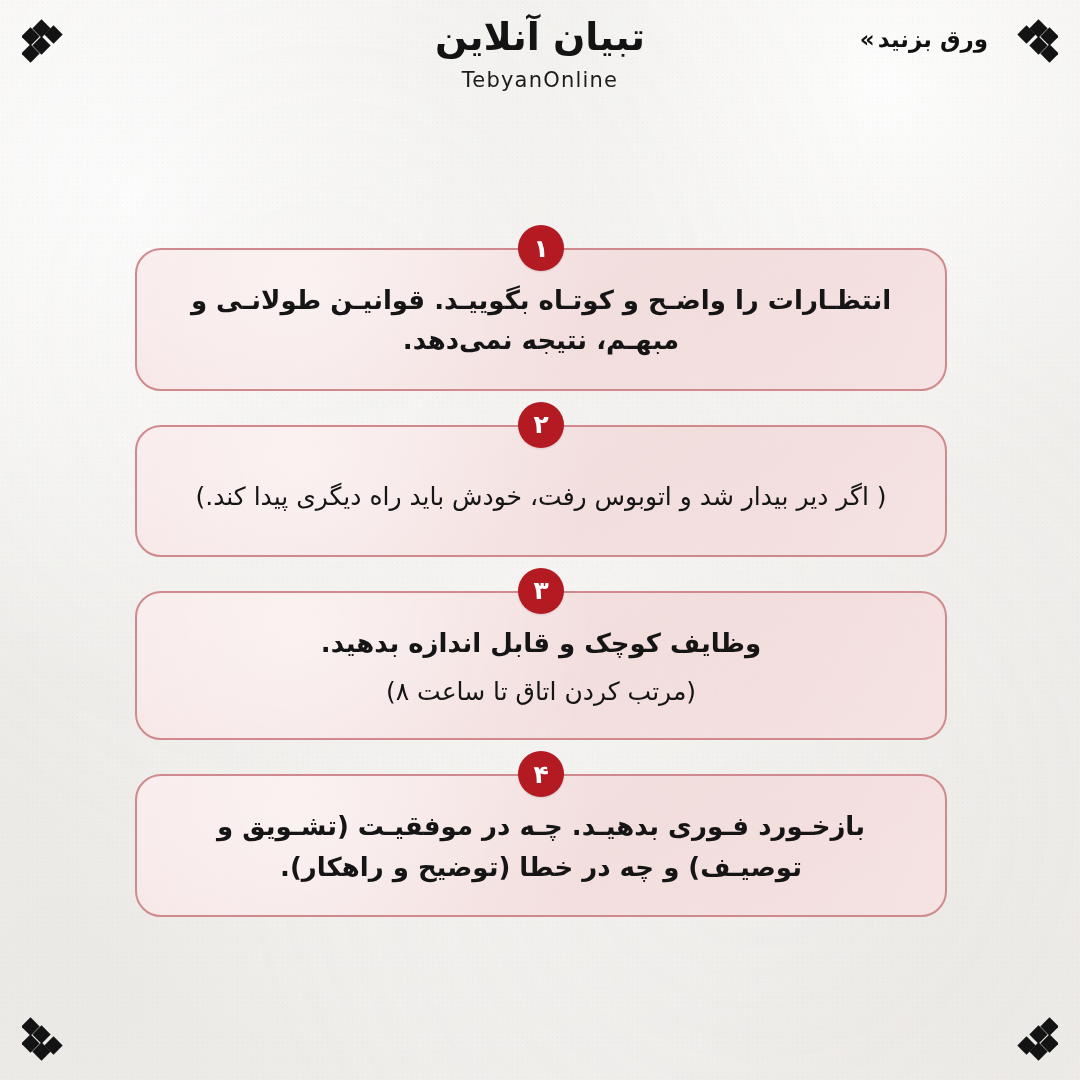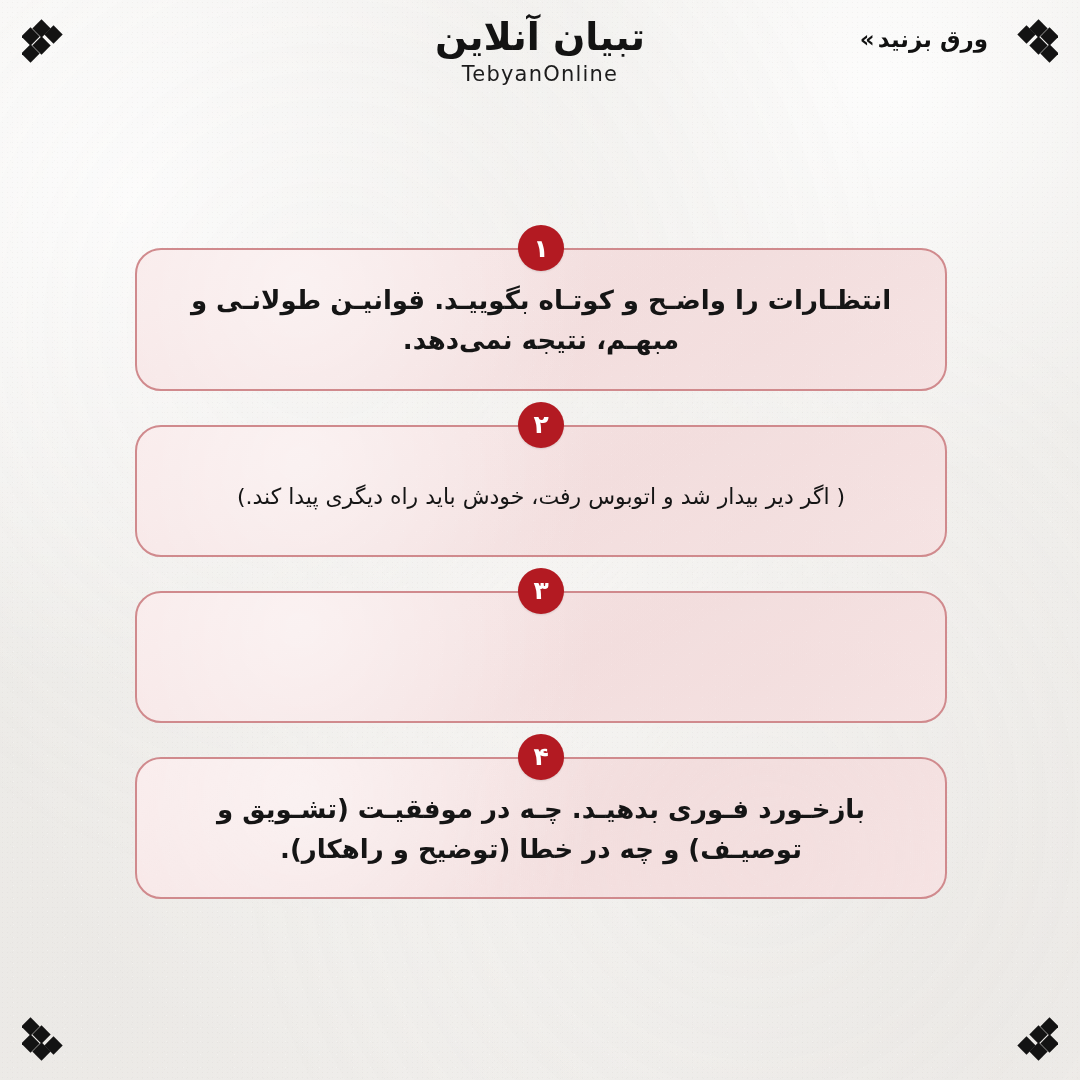--- a/index.html
+++ b/index.html
@@ -90,21 +90,21 @@
     color: #131313;
     letter-spacing: -1px;
     line-height: 1.15;
     direction: rtl;
   }
   .logo-en {
     font-size: 21px;
     color: #1c1c1c;
     letter-spacing: 1.2px;
     direction: ltr;
-    margin-top: 2px;
+    margin-top: 8px;
     font-weight: 500;
   }
 
   .swipe {
     position: absolute;
     top: 26px;
     right: 92px;
     display: flex;
     align-items: center;
     gap: 7px;
@@ -221,21 +221,21 @@
     color: #151515;
     direction: rtl;
   }
   .line-primary {
     font-size: 26px;
     font-weight: bold;
     line-height: 1.55;
     letter-spacing: -0.3px;
   }
   .line-secondary {
-    font-size: 22px;
+    font-size: 25px;
     font-weight: normal;
     line-height: 1.5;
     letter-spacing: -0.2px;
     margin-top: 10px;
   }
 </style>
 </head>
 <body>
 
 <div class="page">
@@ -315,20 +315,22 @@
     <div class="card-wrap">
       <div class="badge">۲</div>
       <div class="card">
         <div class="card-line line-secondary">( اگر دیر بیدار شد و اتوبوس رفت، خودش باید راه دیگری پیدا کند.)</div>
       </div>
     </div>
 
     <div class="card-wrap">
       <div class="badge">۳</div>
       <div class="card">
+        <div class="card-line line-primary">وظایف کوچک و قابل اندازه بدهید.</div>
+        <div class="card-line line-secondary">(مرتب کردن اتاق تا ساعت ۸)</div>
       </div>
     </div>
 
     <div class="card-wrap">
       <div class="badge">۴</div>
       <div class="card">
         <div class="card-line line-primary">بازخـورد فـوری بدهیـد. چـه در موفقیـت (تشـویق و توصیـف) و چه در خطا (توضیح و راهکار).</div>
       </div>
     </div>
 

